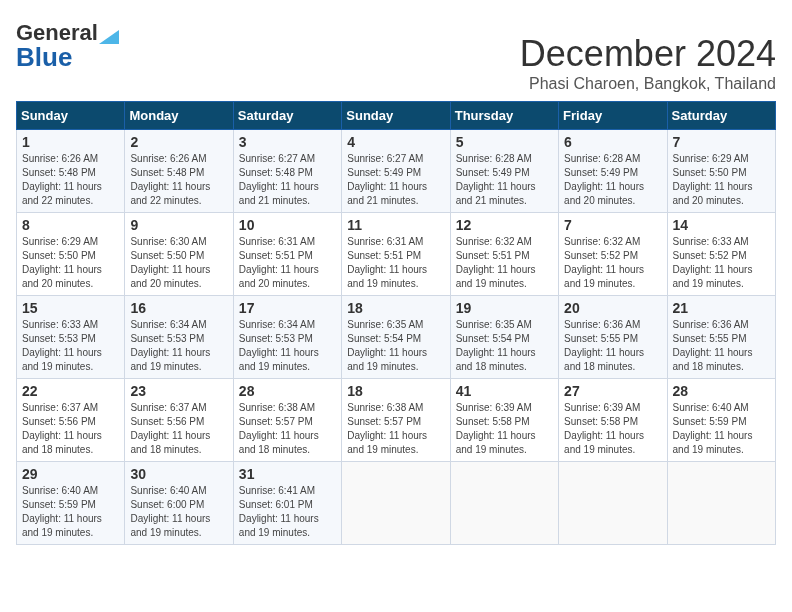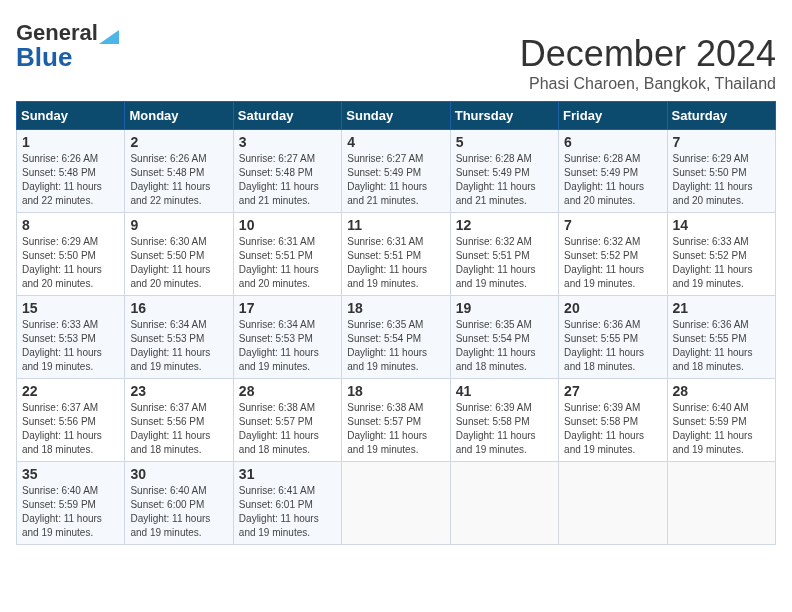--- a/index.html
+++ b/index.html
@@ -231,21 +231,21 @@
         <div class="cell-info">Sunrise: 6:39 AM<br>Sunset: 5:58 PM<br>Daylight: 11 hours and 19 minutes.</div>
       </td>
       <td>
         <span class="day-num">28</span>
         <div class="cell-info">Sunrise: 6:40 AM<br>Sunset: 5:59 PM<br>Daylight: 11 hours and 19 minutes.</div>
       </td>
     </tr>
 
     <tr>
       <td>
-        <span class="day-num">35</span>
+        <span class="day-num">29</span>
         <div class="cell-info">Sunrise: 6:40 AM<br>Sunset: 5:59 PM<br>Daylight: 11 hours and 19 minutes.</div>
       </td>
       <td>
         <span class="day-num">30</span>
         <div class="cell-info">Sunrise: 6:40 AM<br>Sunset: 6:00 PM<br>Daylight: 11 hours and 19 minutes.</div>
       </td>
       <td>
         <span class="day-num">31</span>
         <div class="cell-info">Sunrise: 6:41 AM<br>Sunset: 6:01 PM<br>Daylight: 11 hours and 19 minutes.</div>
       </td>

